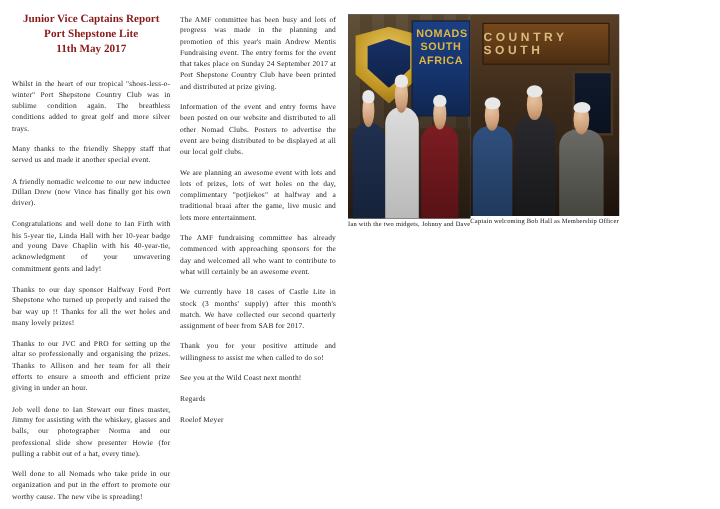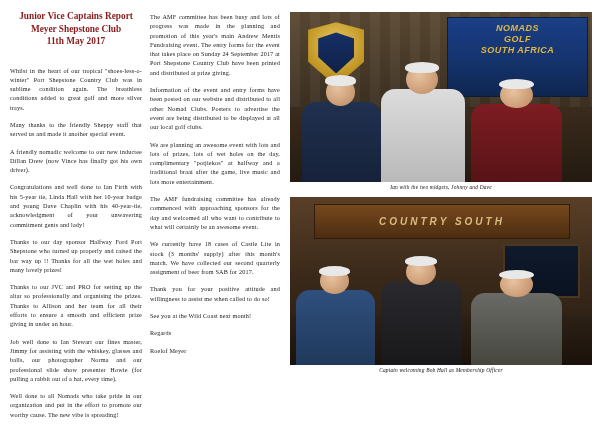--- a/index.html
+++ b/index.html
@@ -69,24 +69,23 @@
   }
   .sig-line {
     margin: 0;
     font-size: 6.2px;
     line-height: 9.3px;
   }
   
   .col-right {
     flex: 1 1 auto;
     display: flex;
-    flex-direction: column;
+    flex-direction: row;
     align-items: stretch;
     padding-top: 2px;
-    font-style: italic;
   }
   .photo-block {
     margin-bottom: 4px;
   }
   .photo {
     position: relative;
     width: 100%;
     height: 170px;
     overflow: hidden;
     border: 0;
@@ -212,21 +211,21 @@
   }
 </style>
 </head>
 <body>
 
 <div class="page">
 
   <div class="col-left">
     <div class="title-block">
       <div>Junior Vice Captains Report</div>
-      <div>Meyer Shepstone Club</div>
+      <div>Port Shepstone Lite</div>
       <div>11th May 2017</div>
     </div>
     <div class="body-text">
       <p>Whilst in the heart of our tropical "shoes-less-o-winter" Port Shepstone Country Club was in sublime condition again. The breathless conditions added to great golf and more silver trays.</p>
       <p>Many thanks to the friendly Sheppy staff that served us and made it another special event.</p>
       <p>A friendly nomadic welcome to our new inductee Dillan Drew (now Vince has finally got his own driver).</p>
       <p>Congratulations and well done to Ian Firth with his 5-year tie, Linda Hall with her 10-year badge and young Dave Chaplin with his 40-year-tie, acknowledgment of your unwavering commitment gents and lady!</p>
       <p>Thanks to our day sponsor Halfway Ford Port Shepstone who turned up properly and raised the bar way up !! Thanks for all the wet holes and many lovely prizes!</p>
       <p>Thanks to our JVC and PRO for setting up the altar so professionally and organising the prizes. Thanks to Allison and her team for all their efforts to ensure a smooth and efficient prize giving in under an hour.</p>
       <p>Job well done to Ian Stewart our fines master, Jimmy for assisting with the whiskey, glasses and balls, our photographer Norma and our professional slide show presenter Howie (for pulling a rabbit out of a hat, every time).</p>
@@ -251,21 +250,20 @@
     <div class="photo-block">
       <div class="photo">
         <div class="scene1">
           <div class="s1-wall"></div>
           <div class="s1-crest">
             <div class="s1-crest-in"></div>
           </div>
           <div class="s1-banner">
             <div class="s1-banner-text">
               <span>NOMADS</span>
-              <span>GOLF</span>
               <span>SOUTH AFRICA</span>
             </div>
           </div>
           <div class="s1-floor"></div>
 
           <div class="p-man" style="left:4%; width:26%; height:64%;">
             <div class="p-body p-shirt-navy" style="left:0; width:100%; height:74%;"></div>
             <div class="p-head" style="left:30%; bottom:70%; width:38%; height:26%;"></div>
             <div class="p-hair" style="left:29%; bottom:88%; width:40%; height:10%;"></div>
           </div>

